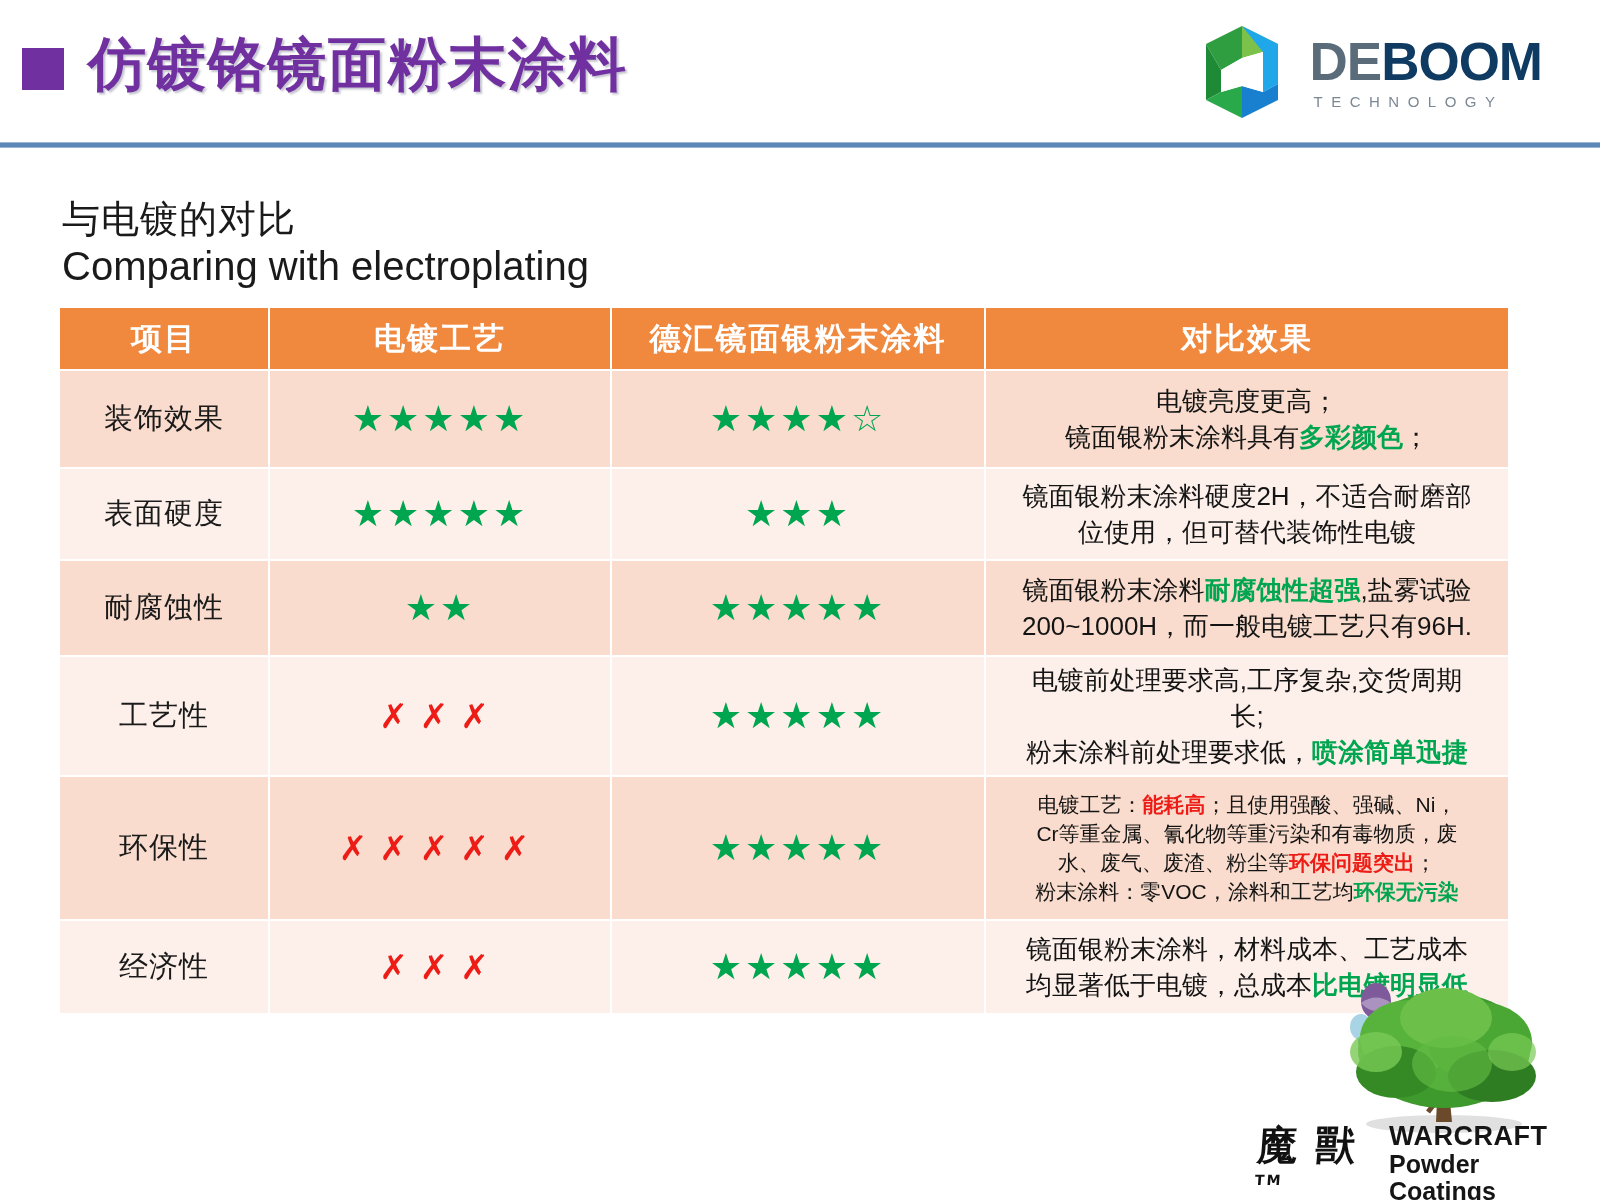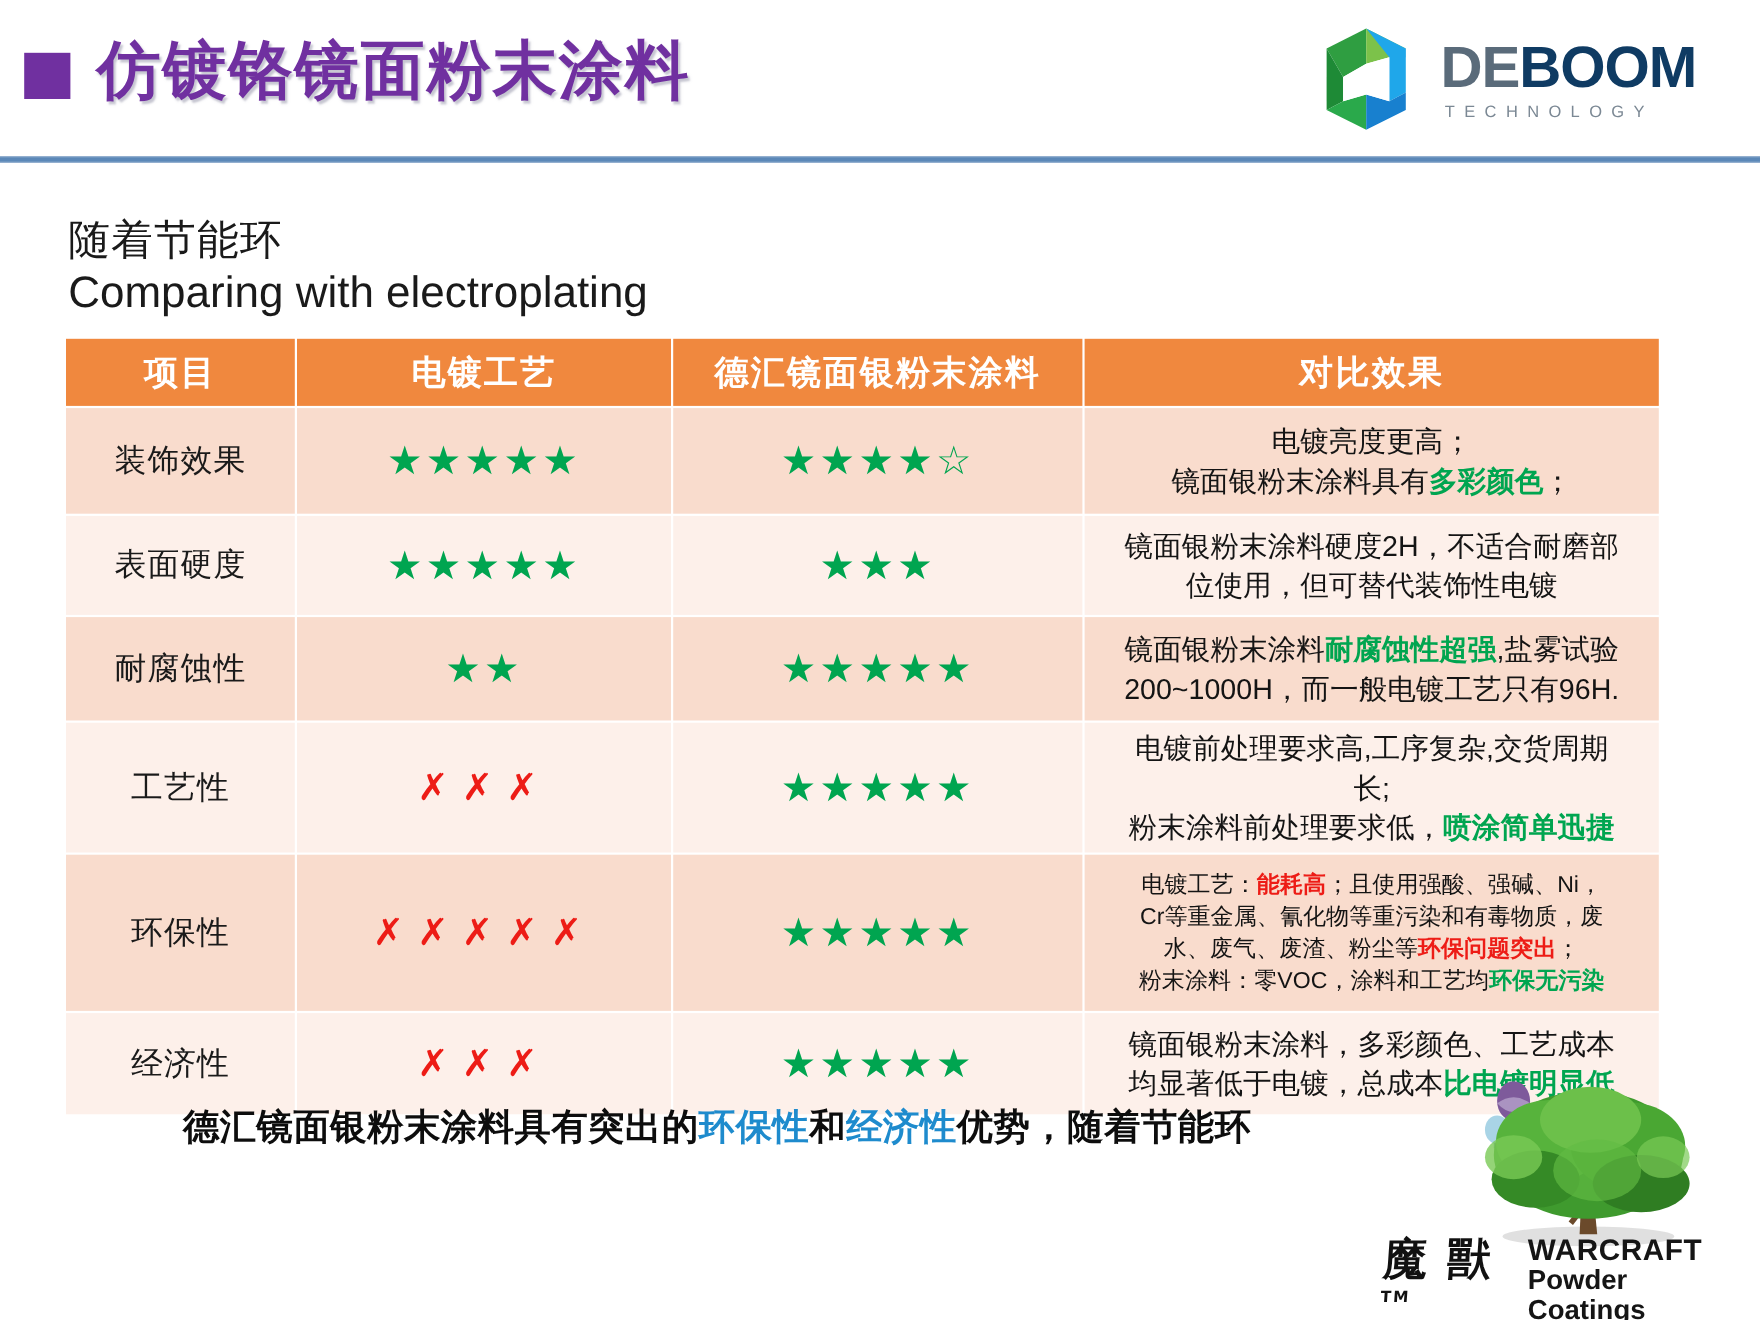--- a/index.html
+++ b/index.html
@@ -259,21 +259,21 @@
     <div class="logo-text">
       <div class="logo-word"><span class="de">DE</span><span class="boom">BOOM</span></div>
       <div class="logo-sub">TECHNOLOGY</div>
     </div>
   </div>
 
   <div class="header-rule"></div>
 </div>
 
 <div class="section-heading">
-  <div class="cn">随着节能环</div>
+  <div class="cn">与电镀的对比</div>
   <div class="en">Comparing with electroplating</div>
 </div>
 
 <table class="cmp-table">
   <colgroup>
     <col class="col-item">
       <col class="col-plate">
       <col class="col-powder">
       <col class="col-effect">
   </colgroup>
@@ -379,31 +379,30 @@
           <div class="cell-item">经济性</div>
         </td>
         <td>
           <div class="xmark">✗✗✗</div>
         </td>
         <td>
           <div class="rating">★★★★★</div>
         </td>
         <td class="cell-effect">
           <div>
-            <div><span>镜面银粉末涂料，多彩颜色、工艺成本</span></div>
+            <div><span>镜面银粉末涂料，材料成本、工艺成本</span></div>
             <div><span>均显著低于电镀，总成本</span><span class="hl-green">比电镀明显低</span></div>
           </div>
         </td>
       </tr>
     </tbody>
 </table>
 
 <div class="conclusion" id="conclusion">
     <div>
-      <div><span>德汇镜面银粉末涂料具有突出的</span><span class="hl-blue">环保性</span><span>和</span><span class="hl-blue">经济性</span><span>优势，随着节能环</span></div>
     </div>
   </div>
 
 <div class="logo-warcraft">
   <svg class="wc-art" viewBox="0 0 330 168">
 
     <g>
       <ellipse cx="120" cy="29" rx="15" ry="18" fill="#7e5a9b"></ellipse>
       <path d="M105 31 Q120 47 135 31 Q120 20 105 31 Z" fill="#b9a7cd" opacity="0.75"></path>
       <rect x="116" y="46" width="8" height="6" fill="#4a3560"></rect>

